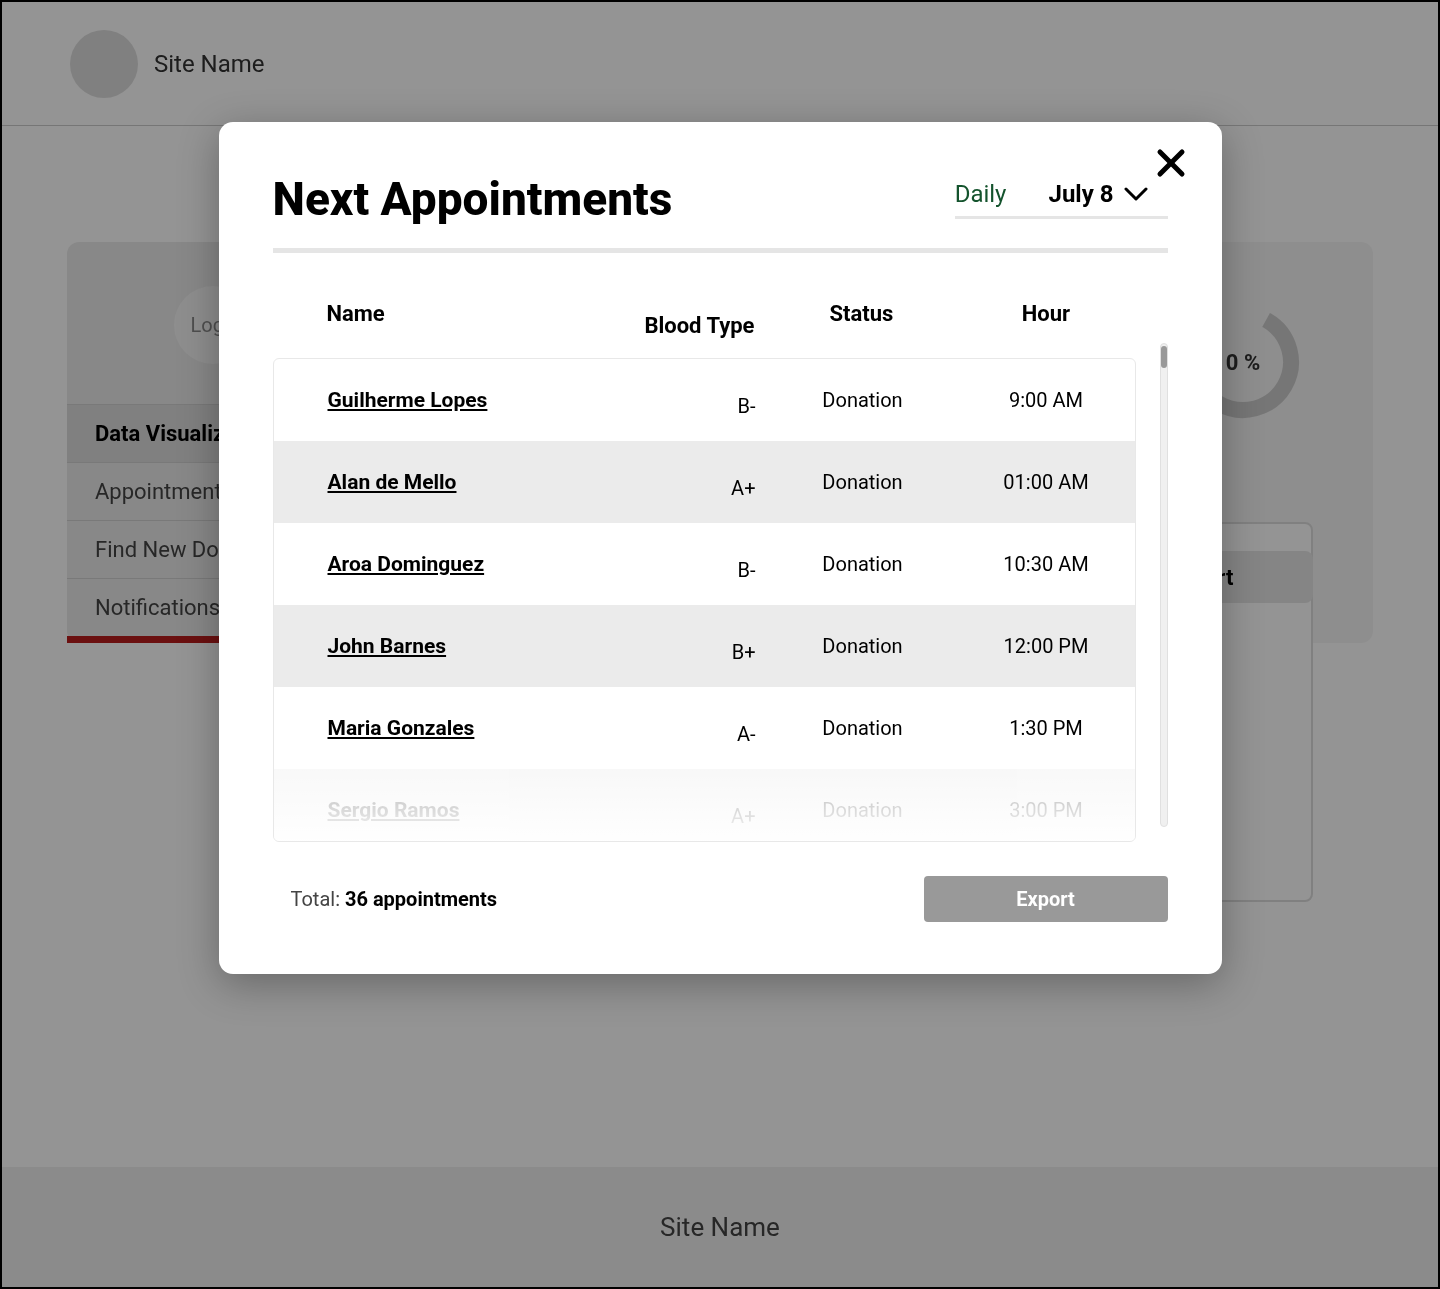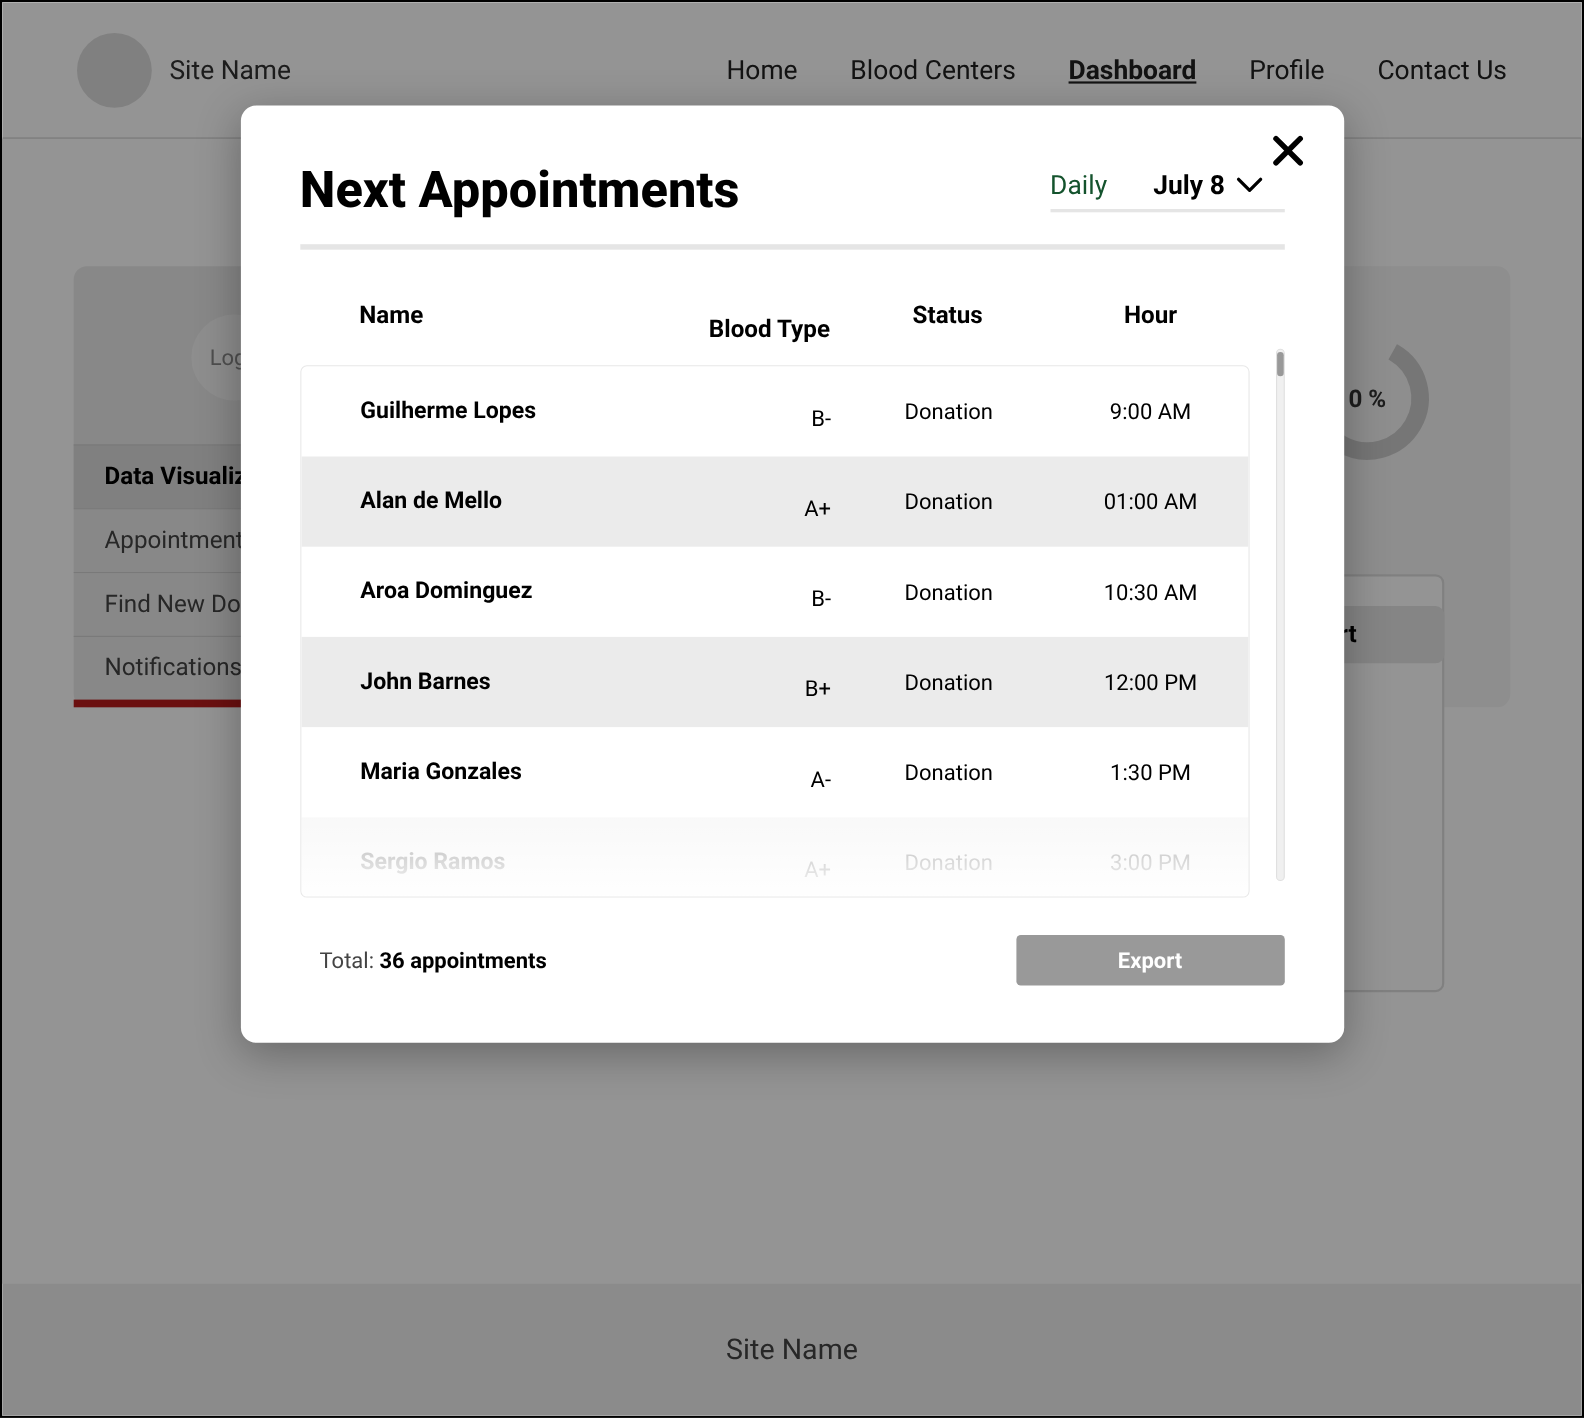--- a/index.html
+++ b/index.html
@@ -165,21 +165,21 @@
     }
     
     
     .overlay {
       position: absolute;
       inset: 0;
       background: rgba(0,0,0,0.42);
       display: flex;
       align-items: flex-start;
       justify-content: center;
-      padding-top: 94px;
+      padding-top: 120px;
     }
     
     
     .modal {
       width: 1003px;
       background: #fff;
       border-radius: 14px;
       box-shadow: 0 10px 40px rgba(0,0,0,0.3);
       padding: 50px 54px 52px;
       position: relative;
@@ -279,20 +279,21 @@
       height: 82px;
     }
     
     .table-row:nth-child(even) {
       background: #ebebeb;
     }
     
     .table-row .col-name {
       font-weight: 700;
       font-size: 21px;
+      text-decoration: underline;
     }
     
     .table-row.faded {
       opacity: 0.35;
     }
     
     .fade-overlay {
       position: absolute;
       bottom: 0;
       left: 0;
@@ -352,27 +353,20 @@
       cursor: pointer;
       text-align: center;
     }
   </style>
 </head>
 <body>
 
 <div class="header">
   <div class="logo-circle"></div>
   <div class="site-name">Site Name</div>
-  <nav class="nav">
-    <span class="nav-item">Home</span>
-    <span class="nav-item">Blood Centers</span>
-    <span class="nav-item active">Dashboard</span>
-    <span class="nav-item">Profile</span>
-    <span class="nav-item">Contact Us</span>
-  </nav>
 </div>
 
 <div class="main-content">
   <aside class="sidebar-panel">
     <div class="sidebar-logo">Logo</div>
     <div class="sidebar-item active">Data Visualization</div>
     <div class="sidebar-item">Appointments</div>
     <div class="sidebar-item">Find New Donors</div>
     <div class="sidebar-item">Notifications</div>
   </aside>

